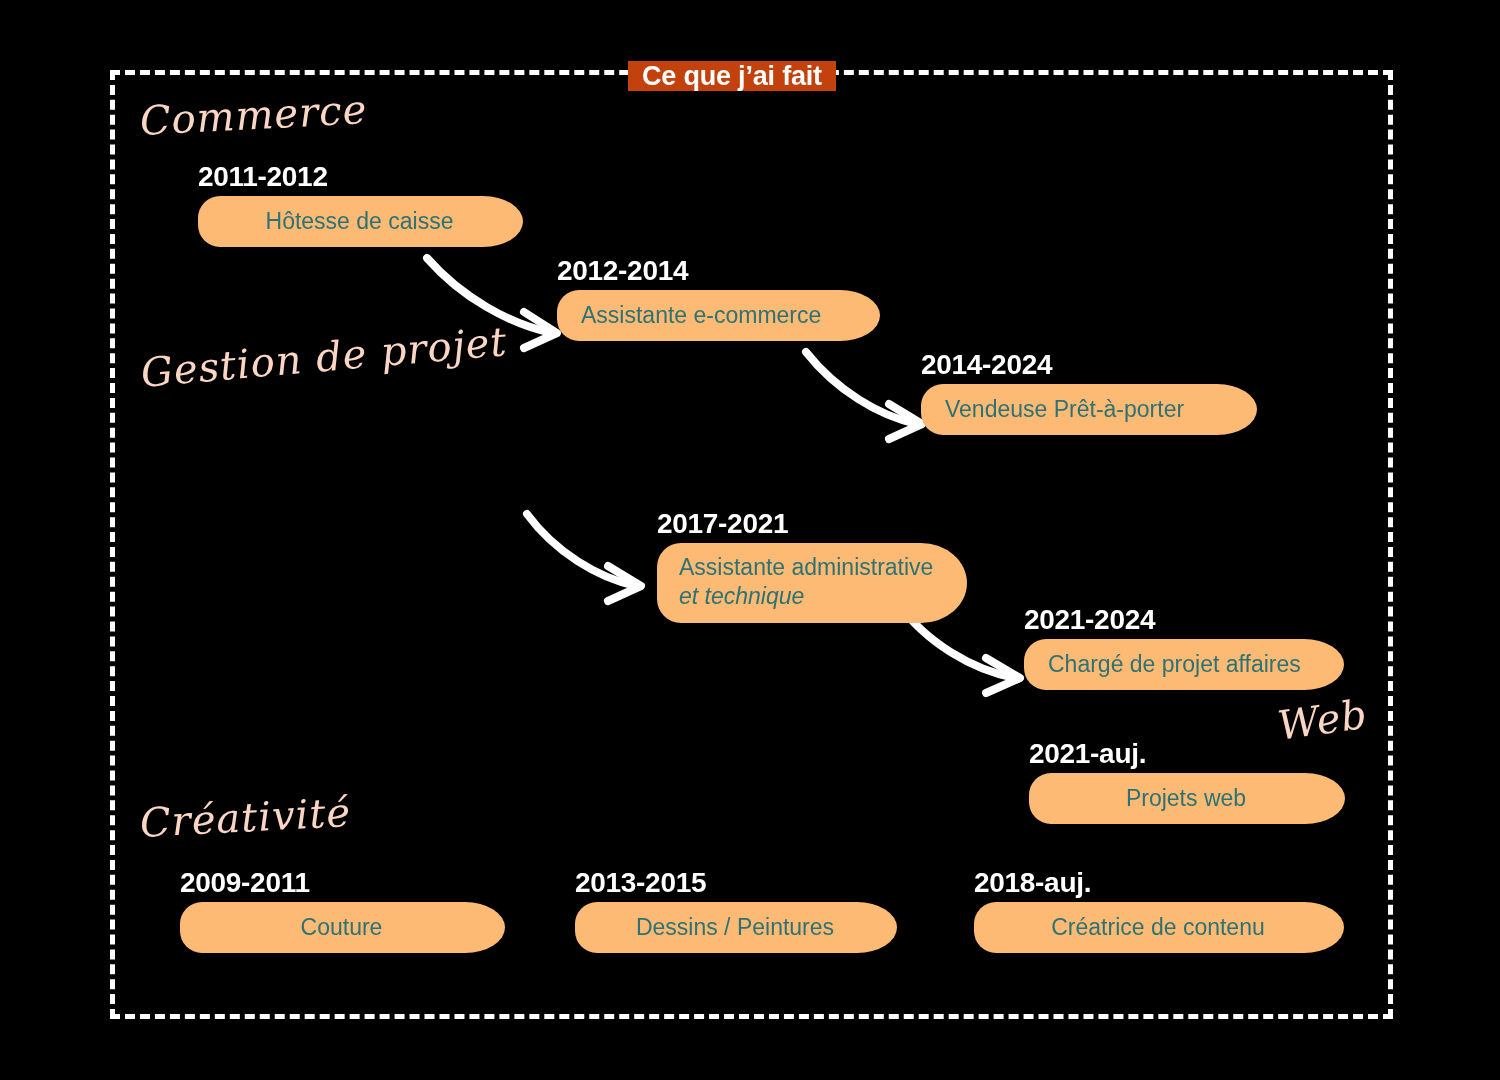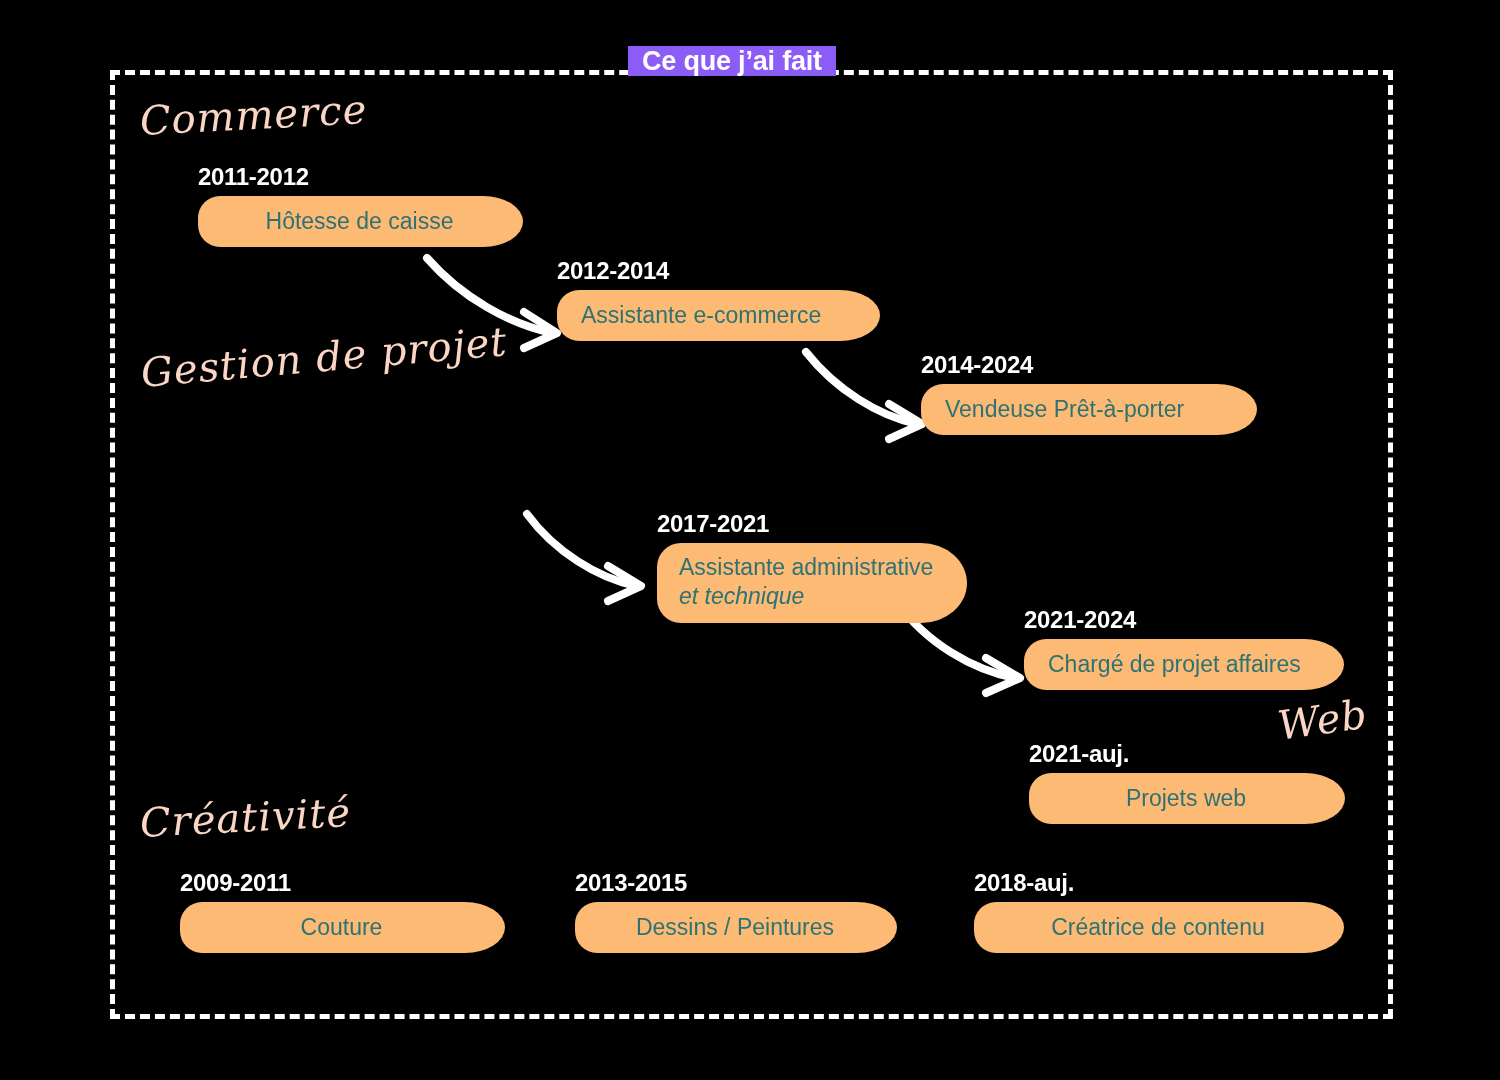--- a/index.html
+++ b/index.html
@@ -14,23 +14,23 @@
   .frame{
     position:absolute;
     left:110px;top:70px;width:1283px;height:949px;
     box-sizing:border-box;
     border:5px dashed #ffffff;
     border-radius:1px;
     pointer-events:none;
   }
   .frame-title{
     position:absolute;
-    left:628px;top:46px;
+    left:628px;top:61px;
     padding:0 14px;
-    background:#8b5cf6;
+    background:#c2410c;
     color:#ffffff;
     font-size:27px;
     font-weight:bold;
     letter-spacing:-0.2px;
     line-height:30px;
     white-space:nowrap;
     font-family:"Liberation Sans",sans-serif;
   }
 
   
@@ -42,21 +42,21 @@
     font-weight:400;
     white-space:nowrap;
     transform-origin:left center;
     letter-spacing:1px;
   }
 
   
   .entry{position:absolute;}
   .entry .yr{
     color:#ffffff;
-    font-size:24px;
+    font-size:28px;
     font-weight:bold;
     letter-spacing:-0.3px;
     line-height:26px;
     margin-bottom:6px;
     white-space:nowrap;
     font-family:"Liberation Sans",sans-serif;
   }
   .pill{
     background:#fdba74;
     color:#2E7273;

